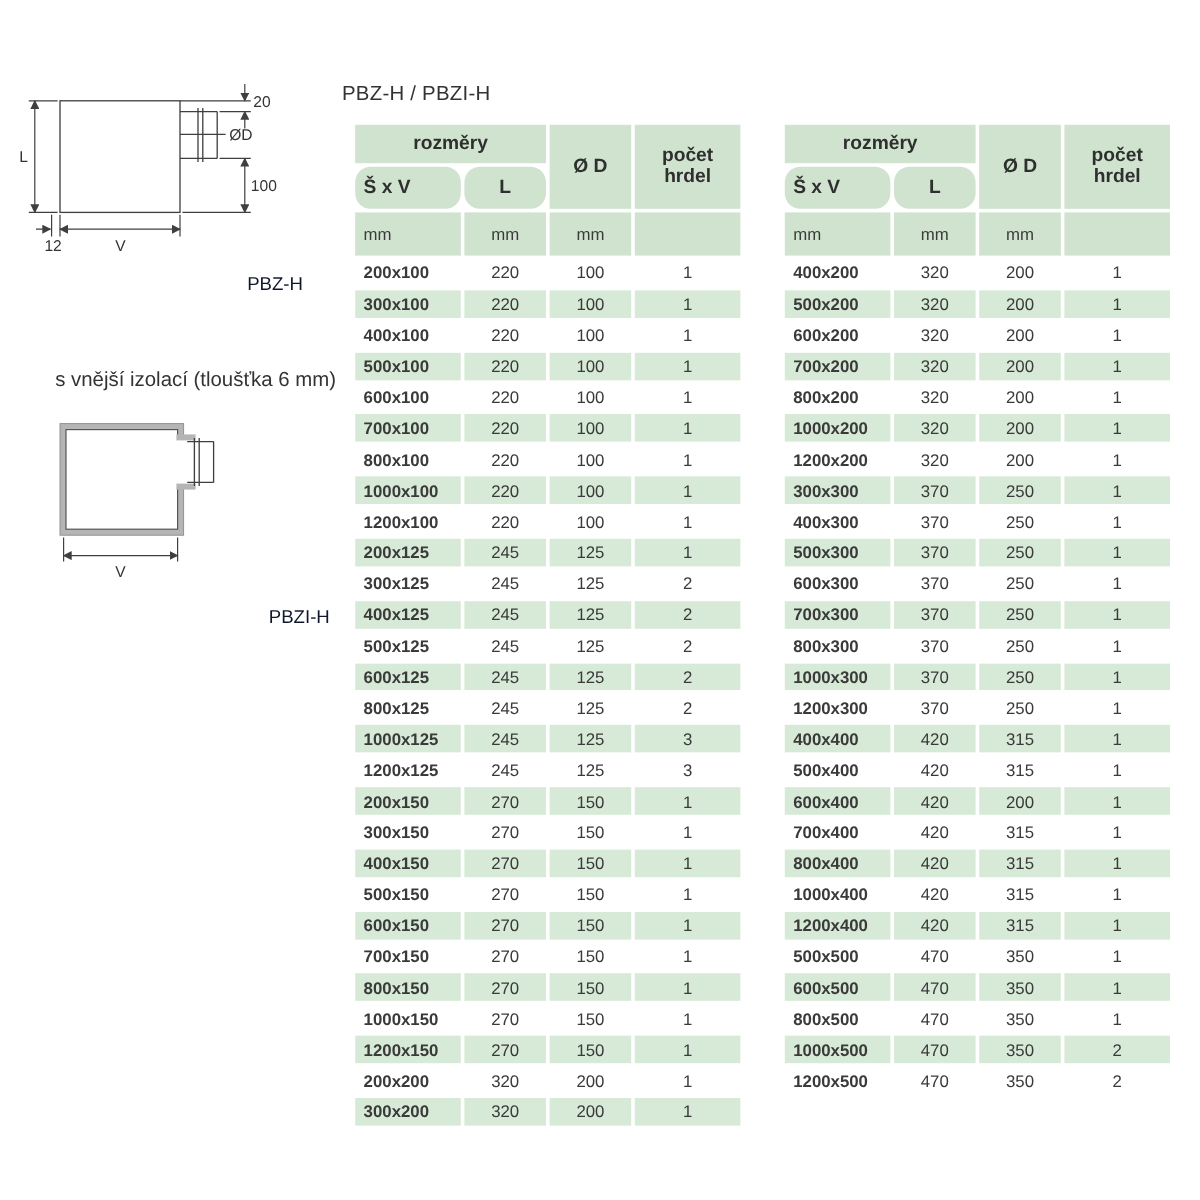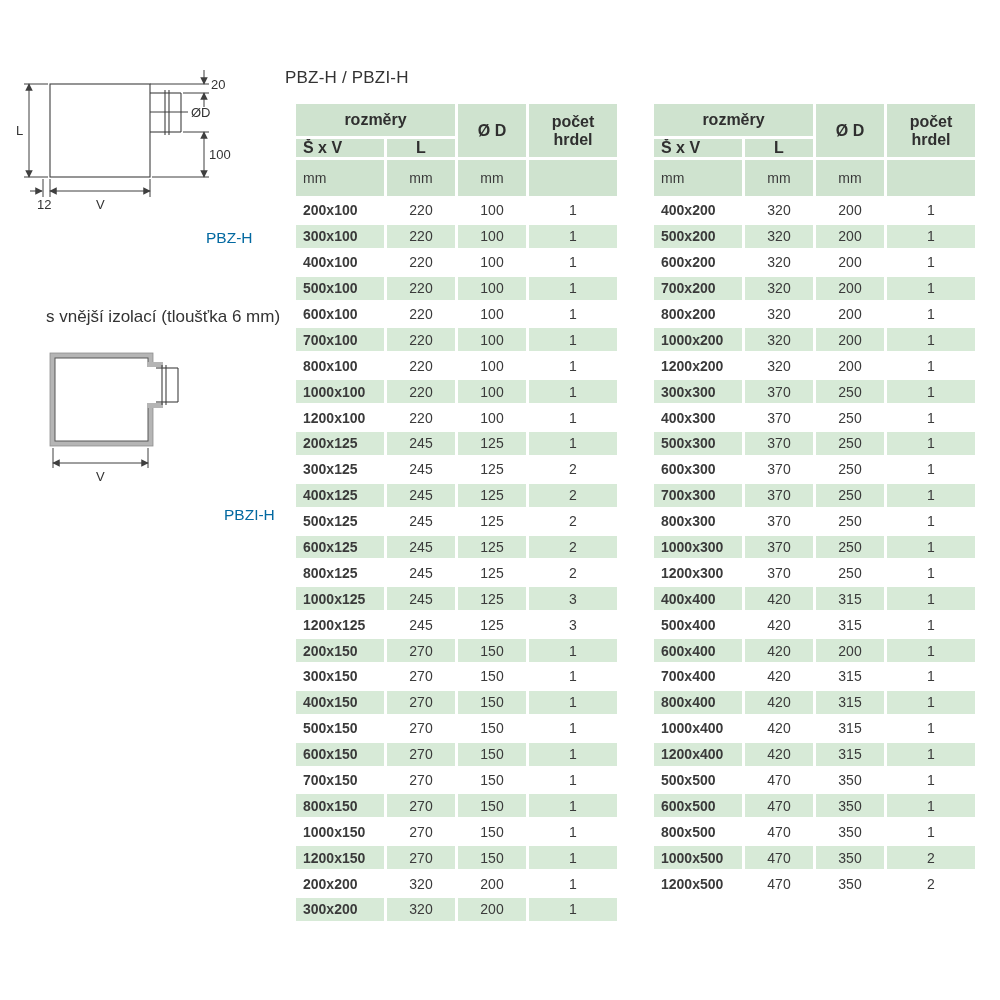--- a/index.html
+++ b/index.html
@@ -13,33 +13,33 @@
   
   .tbl {
     position:absolute; top:101px;
     border-collapse:separate; border-spacing:3px;
     table-layout:fixed;
   }
   .tbl th, .tbl td { padding:0; font-size:14px; overflow:hidden; white-space:nowrap; }
   .hd { background:#cfe3cf; }
   .tbl th { font-weight:bold; font-size:16px; color:#2f2f2f; }
   tr.h1 th { height:32px; }
-  tr.h2 th { height:18px; }
+  tr.h2 th { height:35px;border-radius:13px; }
   tr.hu td { height:36px; font-weight:400; font-size:14px; color:#3a3a3a; }
   .tbl tbody td { height:22.9px; background:#ffffff; }
   .tbl tbody tr.green td { background:#d7ead7; }
   .l { text-align:left; padding-left:7px !important;font-weight:bold; }
   .c { text-align:center; }
   .two-line { line-height:1.12; white-space:normal !important;margin-left:40px; }
 
   .page-title {
     position:absolute; left:285px; top:68px;
     font-size:17px; color:#333; letter-spacing:.2px;
   }
-  .fig-label { position:absolute; font-size:15.5px; color:#0369a1; }
+  .fig-label { position:absolute; font-size:15.5px; color:#0f172a; }
   .fig-caption { position:absolute; left:46px; top:307px; font-size:17px; color:#333; }
 
   svg text { font-family:"Liberation Sans", sans-serif; font-size:13px; fill:#333; }
   svg .ln { stroke:#3f3f3f; stroke-width:1.1; fill:none; }
   svg .thin { stroke:#3f3f3f; stroke-width:1; fill:none; }
 </style>
 </head>
 <body>
 
 <svg class="abs" style="left:8px; top:60px;" width="280" height="190" viewBox="0 0 280 190">

